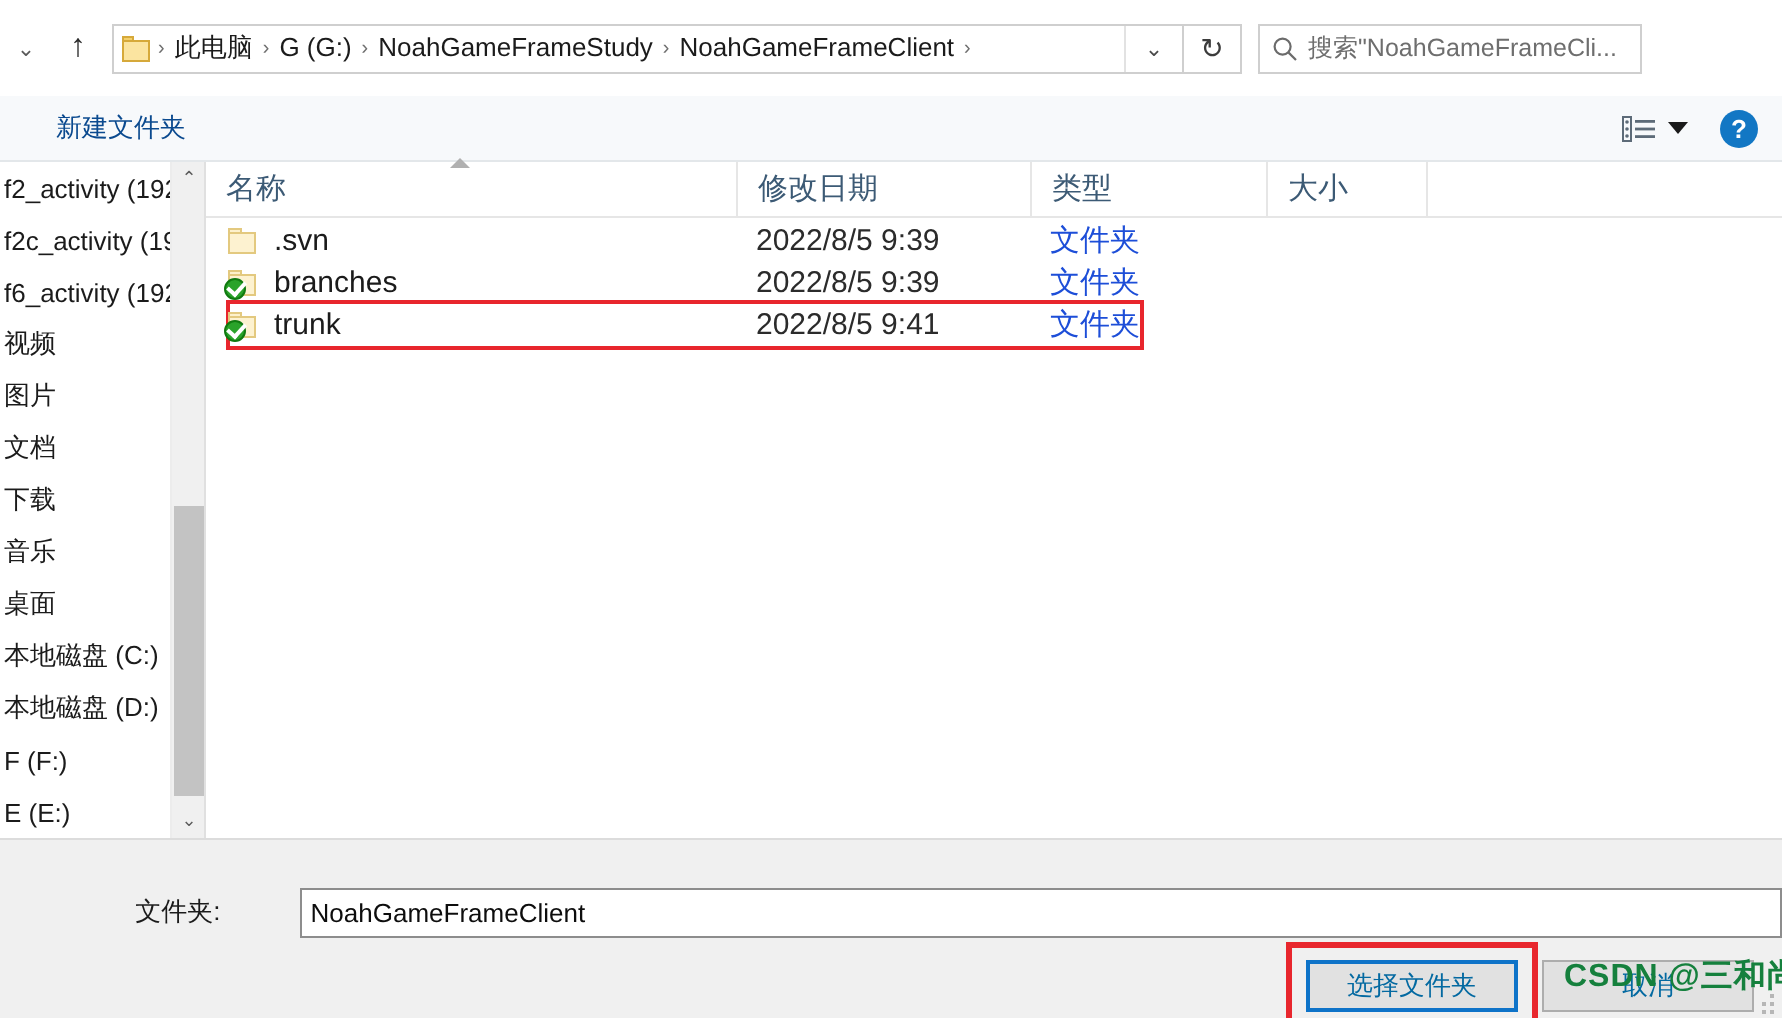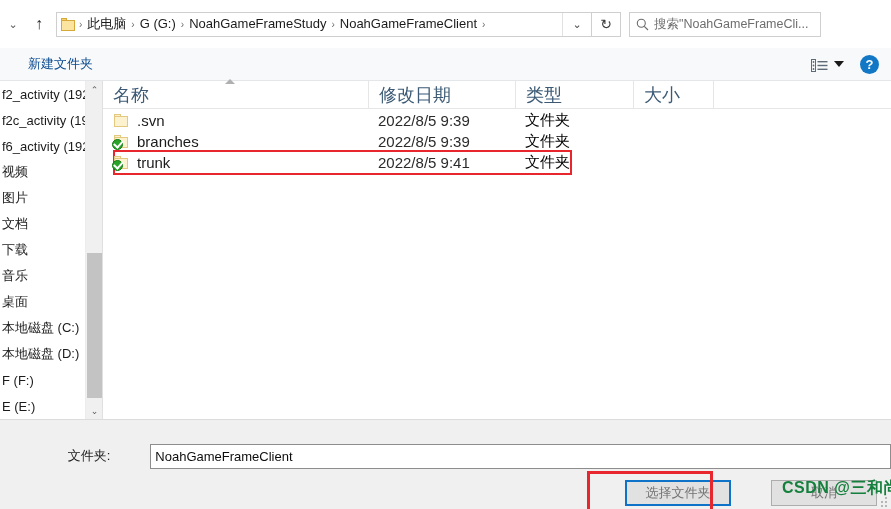--- a/index.html
+++ b/index.html
@@ -105,40 +105,40 @@
 
   .divider{position:absolute;left:102px;top:0;width:1px;height:338px;background:#e0e0e0;}
 
   .filepane{position:absolute;left:103px;top:0;width:788px;height:338px;background:#fff;}
 
   .colhead{
     position:absolute;left:0;top:0;width:788px;height:27px;
     border-bottom:1px solid #e6e6e6;display:flex;align-items:center;
   }
   .col{
-    font-size:18px;color:#3c5a75;height:27px;display:flex;align-items:center;
+    font-size:15px;color:#3c5a75;height:27px;display:flex;align-items:center;
     padding-left:10px;box-sizing:border-box;position:relative;user-select:none;cursor:default;
   }
   .col + .col{border-left:1px solid #e6e6e6;}
   .col-name{width:265px;}
   .col-date{width:147px;}
   .col-type{width:118px;}
   .col-size{width:80px;}
   .col-end{flex:1;border-left:1px solid #e6e6e6;height:27px;}
   .sort-caret{
     position:absolute;left:122px;top:-2px;width:0;height:0;
     border-left:5px solid transparent;border-right:5px solid transparent;border-bottom:5px solid #b0b0b0;
   }
 
   .rows{position:absolute;left:0;top:29px;width:788px;}
   .row{height:21px;display:flex;align-items:center;position:relative;}
   .cell{font-size:15px;color:#1b1b1b;height:21px;display:flex;align-items:center;box-sizing:border-box;}
   .cell-name{width:265px;padding-left:10px;}
   .cell-date{width:147px;padding-left:10px;color:#2b2b2b;}
-  .cell-type{width:118px;padding-left:10px;color:#000000;}
+  .cell-type{width:118px;padding-left:10px;color:#1d4ed8;}
   .cell-size{width:80px;padding-left:10px;}
 
   .ficon{width:17px;height:14px;position:relative;margin-right:7px;flex:0 0 auto;}
   .ficon .ftab{position:absolute;left:1px;top:0;width:7px;height:3px;background:#fdf1cc;border:1px solid #e3c97f;box-sizing:border-box;border-bottom:none;}
   .ficon .fbody{position:absolute;left:1px;top:2px;width:14px;height:11px;background:#fdf2d0;border:1px solid #e3c97f;box-sizing:border-box;}
   .svnbadge{
     position:absolute;left:-1px;top:4px;width:11px;height:11px;border-radius:50%;
     background:#2aa32a;border:1px solid #107a10;box-sizing:border-box;
     display:flex;align-items:center;justify-content:center;
   }
@@ -163,25 +163,24 @@
     width:120px;text-align:right;padding-right:8px;font-size:13px;color:#1b1b1b;
     box-sizing:border-box;user-select:none;
   }
   .folder-input{
     width:752px;height:25px;border:1px solid #8d8d8d;background:#ffffff;
     font-size:13px;color:#0d0d0d;padding:0 4px;box-sizing:border-box;
     font-family:"Liberation Sans","DejaVu Sans",sans-serif;outline:none;
   }
   .btnrow{position:absolute;right:14px;top:60px;display:flex;align-items:center;gap:12px;}
   .btn{
-    width:106px;height:26px;font-size:13px;color:#737373;
+    width:106px;height:26px;font-size:13px;color:#0369a1;
     display:flex;align-items:center;justify-content:center;
     background:#e1e1e1;border:1px solid #adadad;box-sizing:border-box;user-select:none;
     font-family:"Liberation Sans","DejaVu Sans",sans-serif;
-    margin-left:28px;
   }
   .btn.primary{border:2px solid #0e73c8;background:#e1e1e1;}
   .annot-choose{
     position:absolute;left:-10px;top:-9px;width:126px;height:44px;
     border:3px solid #e8262d;box-sizing:border-box;pointer-events:none;
   }
   .watermark{
     position:absolute;left:782px;top:478px;font-size:16px;color:#15803d;
     white-space:nowrap;user-select:none;letter-spacing:.5px;font-weight:bold;
   }

